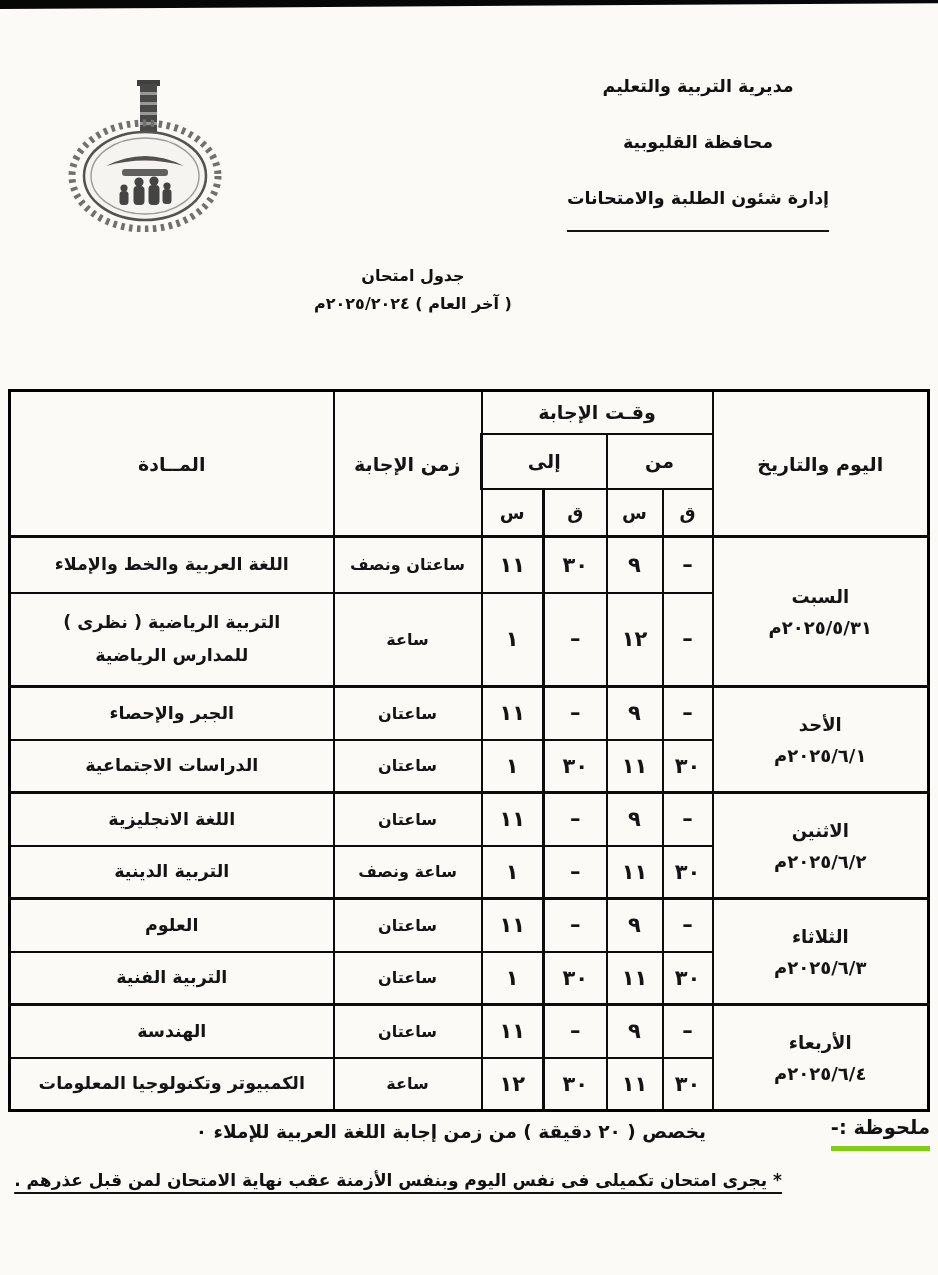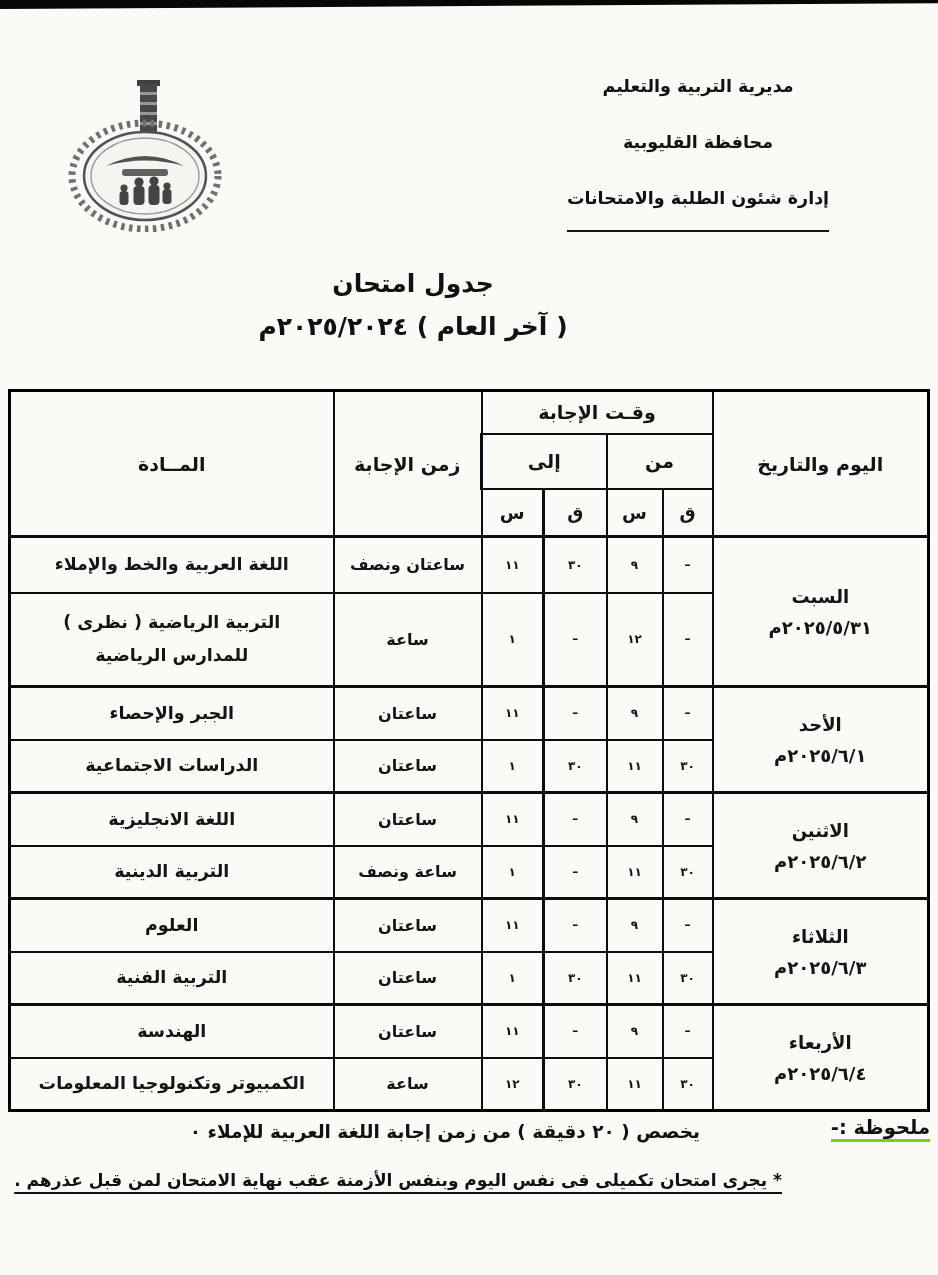--- a/index.html
+++ b/index.html
@@ -16,48 +16,48 @@
   .gov-header{
     position:absolute;top:76px;left:548px;width:300px;
     text-align:center;direction:rtl;font-size:17.5px;line-height:1.25;
   }
   .gov-header .hline{margin-bottom:34px;white-space:nowrap}
   .gov-header .underl{display:inline-block;border-bottom:2.5px solid #141414;padding-bottom:20px}
   .logo{position:absolute;top:80px;left:56px}
   
   .title-block{
     position:absolute;top:262px;left:0;width:826px;text-align:center;
-    direction:rtl;font-size:25px;line-height:1.72;
+    direction:rtl;font-size:16px;line-height:1.72;
   }
   
   .table-wrap{position:absolute;top:389px;left:8px;width:922px;height:719px}
   table.exam{
     width:100%;height:100%;border-collapse:collapse;table-layout:fixed;
     direction:rtl;border:3px solid #000;
   }
   table.exam th,table.exam td{
     border:2px solid #0c0c0c;text-align:center;vertical-align:middle;padding:0 2px;
     font-weight:bold;color:#141414;
   }
   th.big{font-size:19px}
   th.sq{font-size:18px}
-  td.num{font-size:12px}
+  td.num{font-size:21px}
   td.dur{font-size:16px}
   td.subj{font-size:17.5px;white-space:pre-line;line-height:1.9}
   td.day-cell{font-size:18px}
   td.day-cell .dname{margin-bottom:10px}
   .b-left-thick{border-left-width:3px !important}
   tr.grp-start td{border-top-width:3px}
   tr.hr-a{height:43px} tr.hr-b{height:55px} tr.hr-c{height:48px}
   tr.r1{height:56px} tr.r2{height:94px}
   tr.rn{height:53px}
   
   .note-label{position:absolute;top:1116px;right:8px;direction:rtl;font-size:19.5px}
-  .note-label .lbl{display:inline-block;border-bottom:3px solid #84cc16;}
-  .note-text{position:absolute;top:1121px;right:238px;direction:rtl;font-size:18.5px;white-space:nowrap}
+  .note-label .lbl{display:inline-block;border-bottom:5px solid #84cc16;padding-bottom:7px}
+  .note-text{position:absolute;top:1121px;right:232px;direction:rtl;font-size:18.5px;white-space:nowrap}
   .bottom-note{
     position:absolute;top:1170px;right:156px;direction:rtl;font-size:17px;white-space:nowrap;
     text-decoration:underline;text-decoration-thickness:2px;text-underline-offset:6px;
   }
 </style>
 </head>
 <body dir="rtl">
 
 <div class="top-strip"></div>
 

